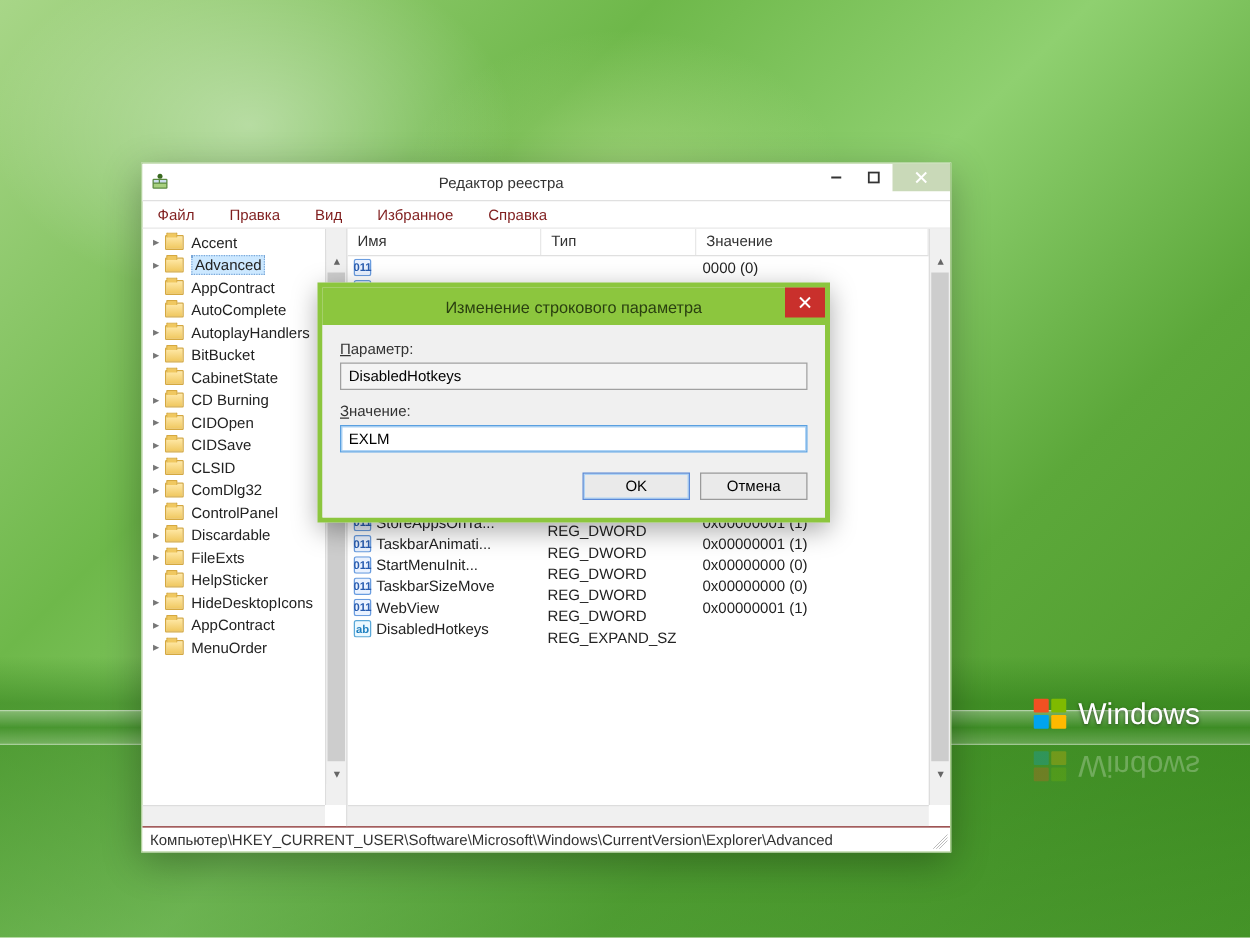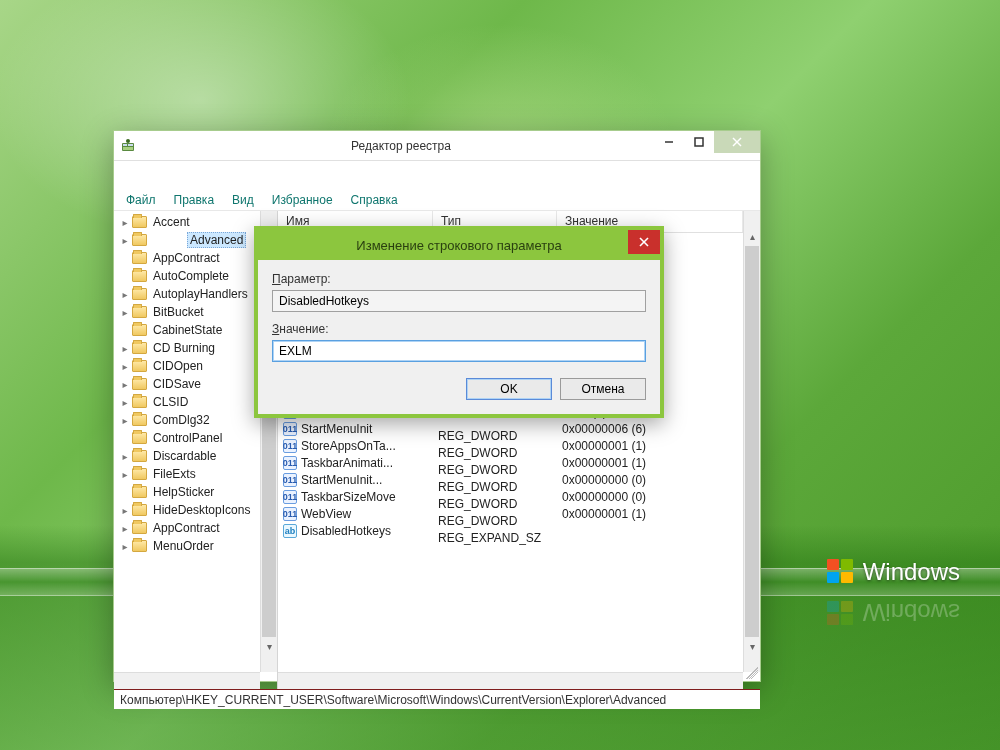--- a/index.html
+++ b/index.html
@@ -105,24 +105,23 @@
     font-family: Arial,sans-serif;
     color: #333;
     font-size: 11px;
   }
   .win-ctrl.close { background: #c9d9b8; color:#fff; width:46px;}
   .menubar {
     height: 22px;
     display: flex;
     align-items: center;
     padding: 0 4px;
-    gap: 2px;
+    gap: 12px;
     border-bottom: 1px solid #e8e8e8;
-    color: #0f766e;
-    margin-top: 28px;
+    color: #7f1d1d;
   }
   .menubar span { padding: 2px 8px; }
 
   .content {
     display: flex;
     height: calc(100% - 30px - 22px - 20px);
   }
   .tree-pane {
     width: 164px;
     border-right: 1px solid #d5d5d5;
@@ -167,21 +166,21 @@
     border: 1px solid #d4a840;
     border-radius: 1px;
     margin-right: 4px;
     position: relative;
   }
   .folder-icon::before {
     content:""; position:absolute; left:0; top:-3px; width:7px; height:3px;
     background:#f0c860; border:1px solid #d4a840; border-bottom:none; border-radius:1px 1px 0 0;
   }
   .tree-item.selected .label{
-    background:#cce8ff; border:1px dotted #7aa7d8; padding:0 2px;margin-left:34px;
+    background:#cce8ff; border:1px dotted #7aa7d8; padding:0 2px;
   }
 
   .list-pane {
     flex: 1;
     position: relative;
     overflow: hidden;
   }
   .list-header {
     height: 22px;
     display: flex;

